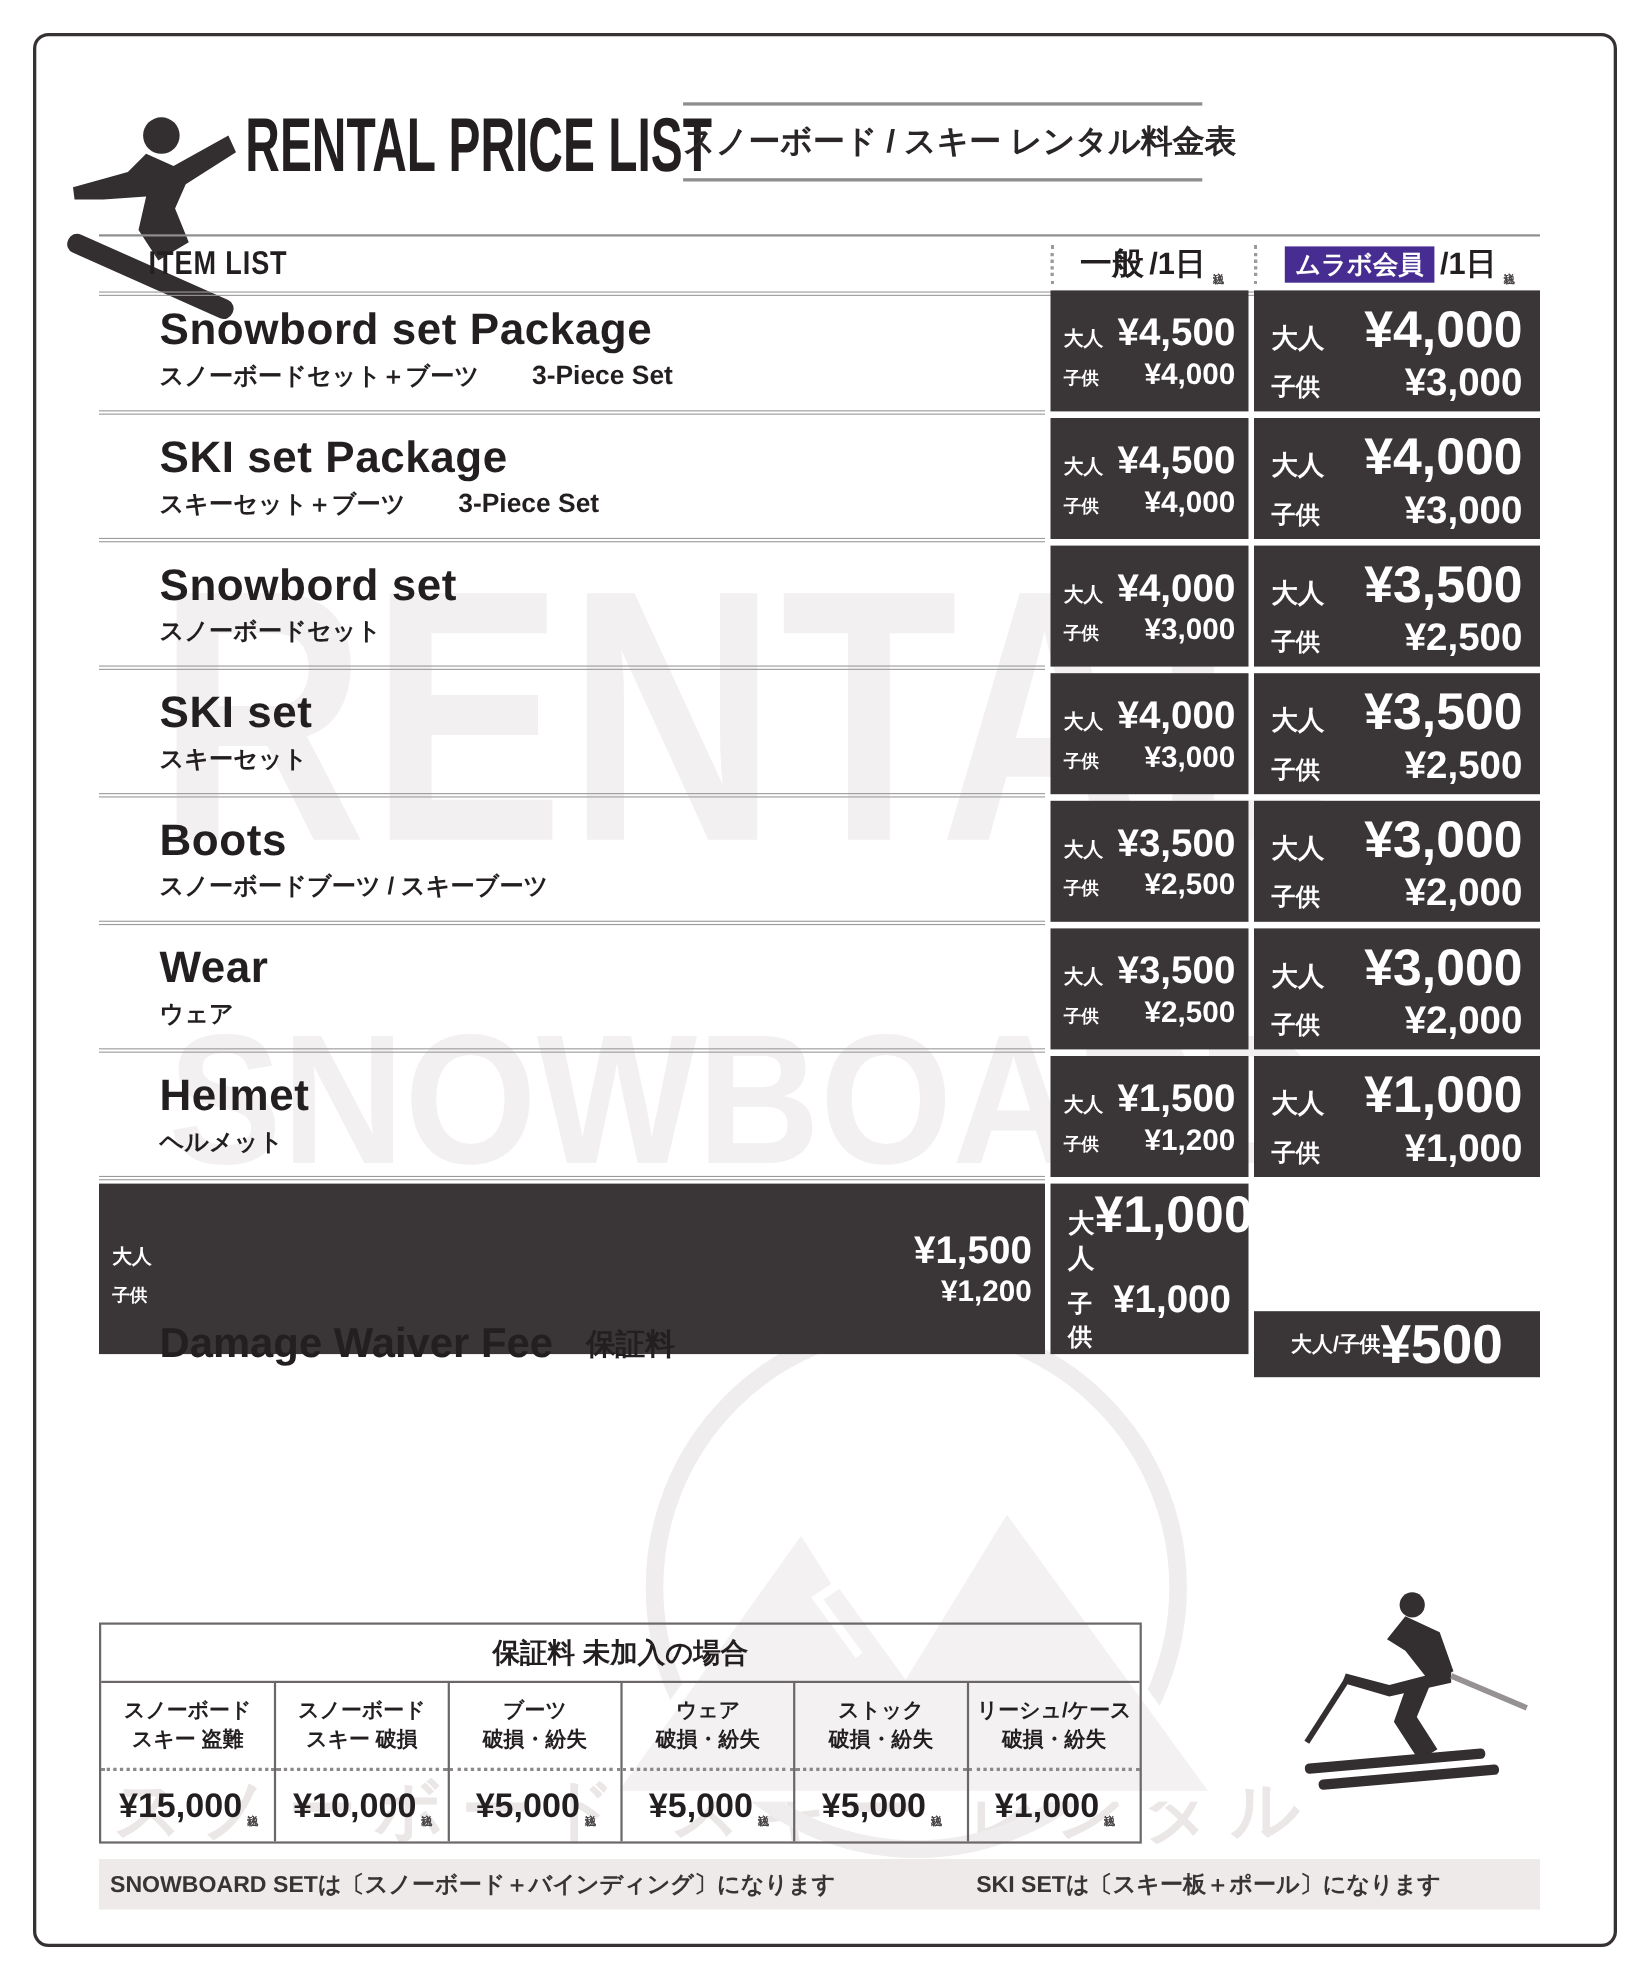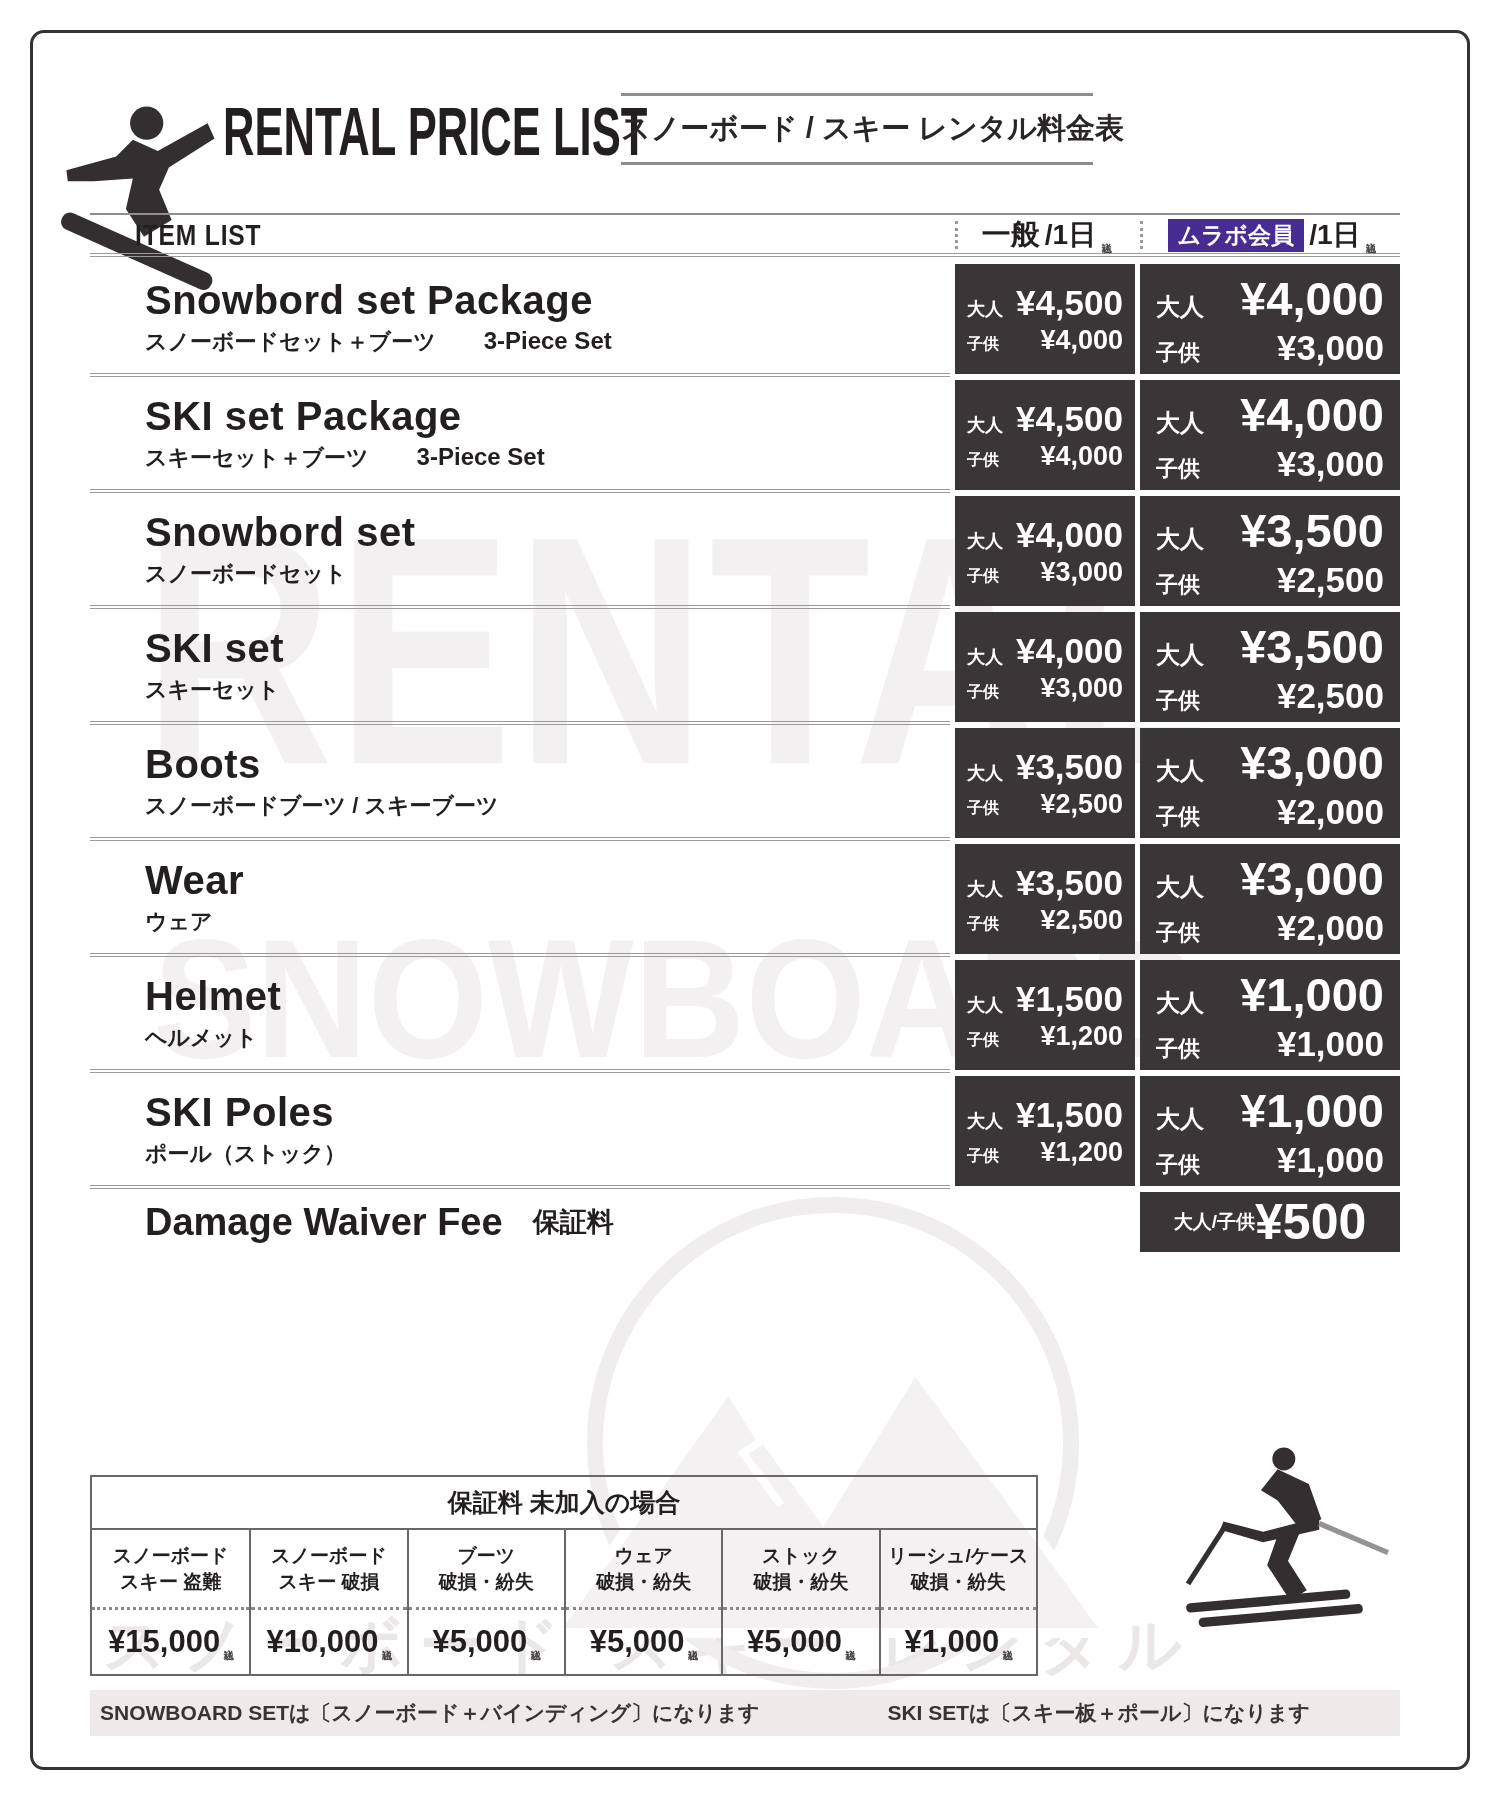--- a/index.html
+++ b/index.html
@@ -25,21 +25,21 @@
 
   
   .board-icon{position:absolute;left:14px;top:58px;width:180px;height:225px;}
   .title{position:absolute;left:190px;top:58px;font-size:66px;font-weight:bold;
     transform:scale(0.66,1.05);transform-origin:left top;white-space:nowrap;letter-spacing:0;}
   .subtitle{position:absolute;left:588px;top:60px;width:472px;text-align:center;
     border-top:3px solid var(--rule);border-bottom:3px solid var(--rule);
     padding:13px 0;font-size:29px;font-weight:bold;color:#2a2627;white-space:nowrap;}
 
   
-  .thead{position:absolute;left:57px;width:1310px;top:180px;height:44px;
+  .thead{position:absolute;left:57px;width:1310px;top:180px;height:56px;
     border-top:2px solid var(--rule);border-bottom:4px double #9b9999;
     display:grid;grid-template-columns:1fr 180px 260px;column-gap:5px;align-items:center;}
   .item-list-label{font-size:30px;font-weight:bold;transform:scaleX(.82);transform-origin:left center;padding-left:55px;letter-spacing:1px;}
   .colhead{display:flex;align-items:center;justify-content:center;gap:5px;height:70%;border-left:3px dotted #9b9999;}
   .colhead .big{font-size:29px;font-weight:bold;}
   .colhead .day{font-size:28px;font-weight:bold;}
   .tax{writing-mode:vertical-rl;text-orientation:upright;font-size:10px;font-weight:bold;color:#4a4647;line-height:1;}
   .badge{background:var(--badge);color:#fff;font-size:23px;font-weight:bold;padding:5px 10px;line-height:1;}
 
   .rows{position:absolute;left:57px;width:1310px;top:228px;}
@@ -331,27 +331,20 @@
           <span class="amt">¥1,000</span>
         </div>
         <div class="pline child">
           <span class="who">子供</span>
           <span class="amt">¥1,000</span>
         </div>
       </div>
     </div>
 
     <div class="item-row">
-      <div class="cell-item">
-        <div class="item-name">SKI Poles</div>
-        <div class="item-sub">
-          <span>ポール（ストック）</span>
-          <span class="item-note"></span>
-        </div>
-      </div>
       <div class="cell-g">
         <div class="pline adult">
           <span class="who">大人</span>
           <span class="amt">¥1,500</span>
         </div>
         <div class="pline child">
           <span class="who">子供</span>
           <span class="amt">¥1,200</span>
         </div>
       </div>

